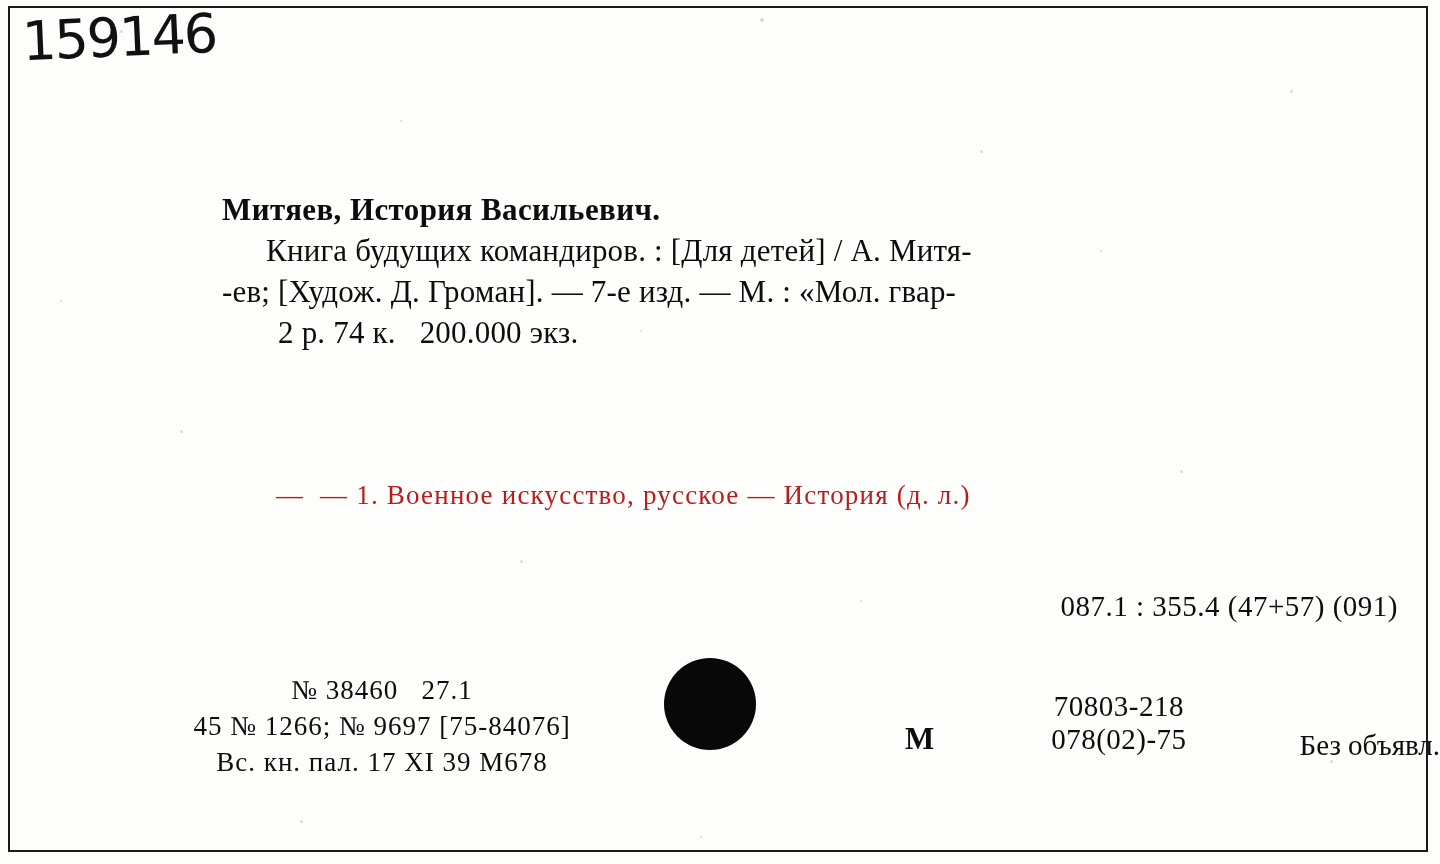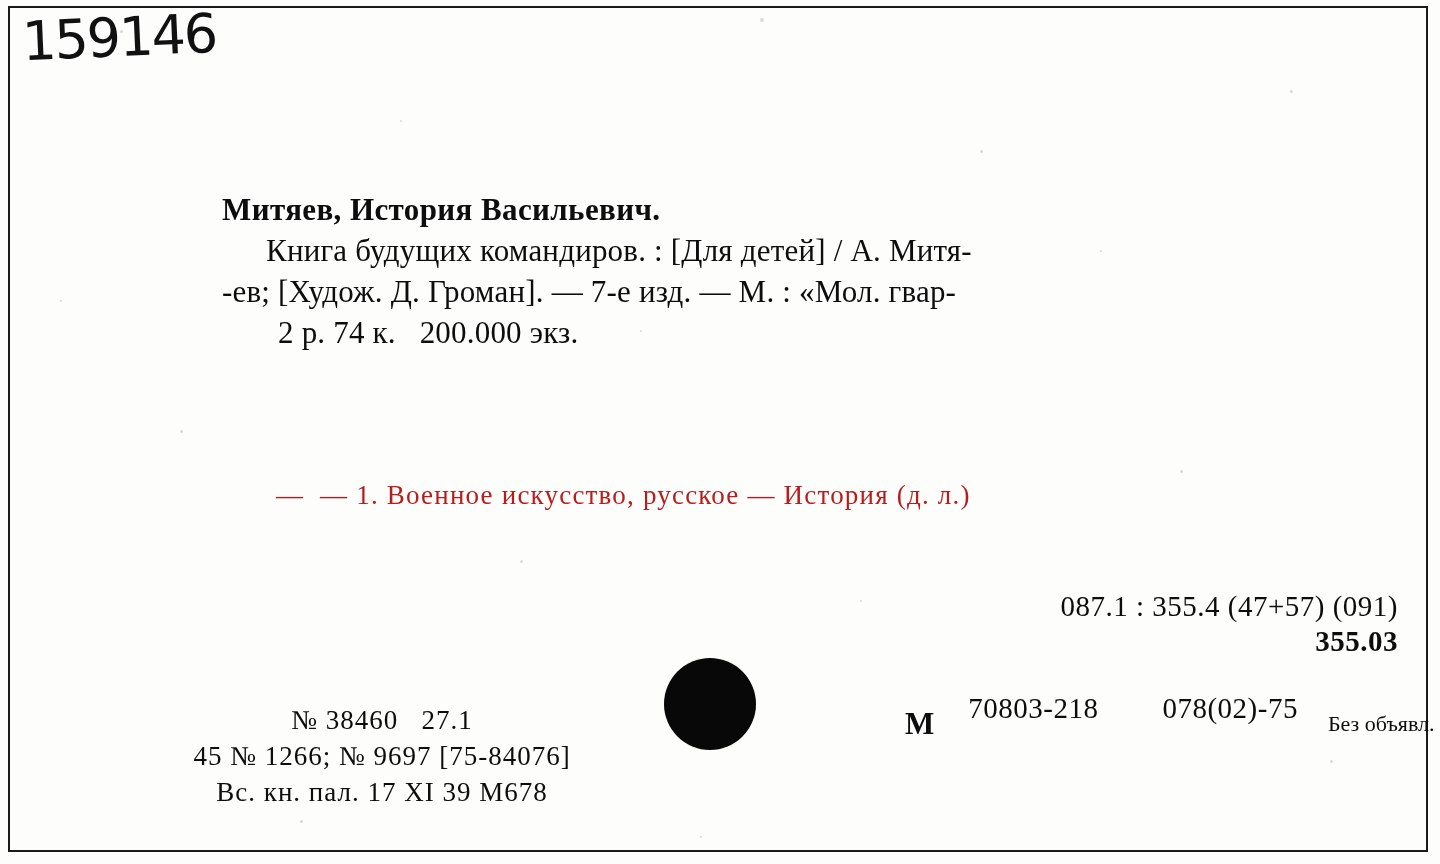--- a/index.html
+++ b/index.html
@@ -124,31 +124,31 @@
   .frac-bar {
     border-top: 3px solid #111;
     width: 100%;
   }
   .frac-den {
     font-size: 29px;
     letter-spacing: .5px;
     padding: 3px 30px 0 30px;
   }
   .no-announce {
-    font-size: 22px;
+    font-size: 29px;
     position: relative;
-    top: 16px;
+    top: 22px;
     white-space: pre;
     text-align: right;
   }
 
   .footer-block {
     position: absolute;
     left: 112px;
-    top: 702px;
+    top: 672px;
     text-align: center;
     color: #0d0d0d;
     width: 540px;
   }
   .footer-line {
     font-size: 27px;
     line-height: 36px;
     letter-spacing: 1px;
     white-space: pre;
   }
@@ -192,21 +192,20 @@
     <div class="rec-author">Митяев, История Васильевич.</div>
     <div class="rec-line indent-1">Книга будущих командиров. : [Для детей] / А. Митя-</div>
     <div class="rec-line">-ев; [Худож. Д. Громан]. — 7-е изд. — М. : «Мол. гвар-</div>
     <div class="rec-line indent-2">2 р. 74 к.   200.000 экз.</div>
   </div>
 
   <div class="subject-line">—  — 1. Военное искусство, русское — История (д. л.)</div>
 
   <div class="udc-block">
     <div class="udc-main">087.1 : 355.4 (47+57) (091)</div>
-    <div class="udc-sub">355.03</div>
   </div>
 
   <div class="ink-dot"></div>
 
   <div class="price-block">
     <span class="price-m">М</span>
     <span class="fraction">
       <span class="frac-num">70803-218</span>
       <span class="frac-bar"></span>
       <span class="frac-den">078(02)-75</span>

